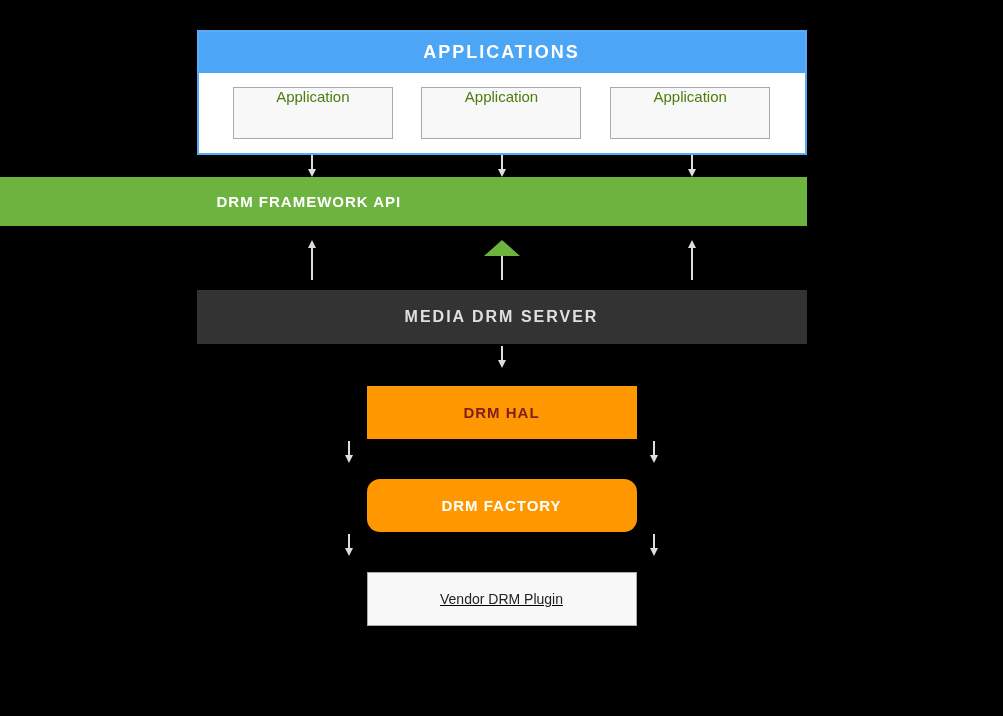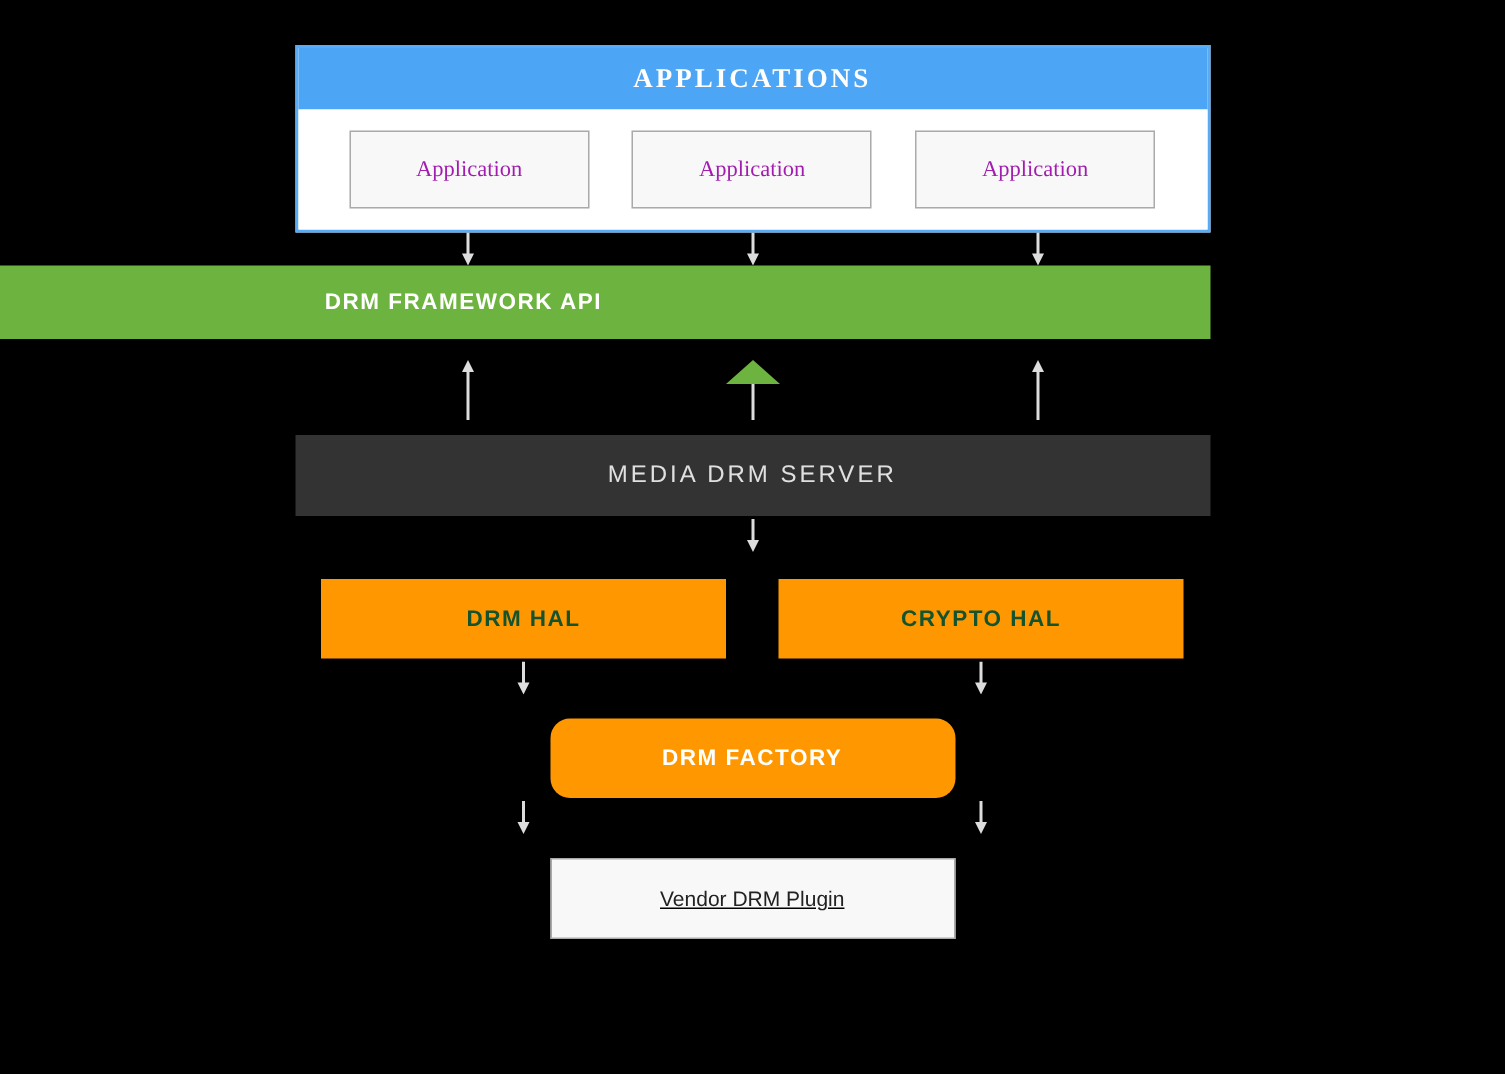--- a/index.html
+++ b/index.html
@@ -18,21 +18,20 @@
       transform: translateX(-50%);
       width: 610px;
       top: 30px;
     }
 
     
     .applications-block {
       width: 100%;
       border: 2px solid #5aabf5;
       background: #fff;
-      font-family: Liberation Serif, serif;
     }
 
     .applications-header {
       background: #4da6f5;
       color: #fff;
       text-align: center;
       font-size: 18px;
       font-weight: bold;
       letter-spacing: 2px;
       padding: 10px 0;
@@ -44,24 +43,23 @@
       padding: 14px 20px 14px 20px;
       background: #fff;
     }
 
     .app-box {
       border: 1.5px solid #aaa;
       background: #f8f8f8;
       width: 160px;
       height: 52px;
       display: flex;
-      align-items: center;
       justify-content: center;
       font-size: 15px;
-      color: #a21caf;
+      color: #4d7c0f;
     }
 
     
     .arrows-down-row {
       display: flex;
       justify-content: space-around;
       padding: 0 20px;
       position: relative;
     }
 
@@ -88,21 +86,21 @@
       justify-content: center;
       align-items: center;
     }
 
     
     .media-drm-server {
       background: #333;
       color: #e0e0e0;
       text-align: center;
       font-size: 16px;
-      font-weight: normal;
+      font-weight: bold;
       letter-spacing: 2px;
       padding: 18px 0;
       width: 100%;
     }
 
     
     .arrow-center-row {
       display: flex;
       justify-content: center;
       height: 18px;
@@ -111,21 +109,21 @@
     
     .hal-row {
       display: flex;
       justify-content: space-around;
       padding: 0 0;
       margin-top: 18px;
     }
 
     .hal-box {
       background: #ff9800;
-      color: #14532d;
+      color: #7f1d1d;
       font-size: 15px;
       font-weight: bold;
       letter-spacing: 1px;
       text-align: center;
       padding: 18px 0;
       width: 270px;
       display: flex;
       align-items: center;
       justify-content: center;
     }
@@ -297,21 +295,20 @@
 
   <div class="arrow-center-row" style="display:flex; justify-content:center; height:22px; margin-top:2px;">
     <svg width="12" height="22" viewBox="0 0 12 22">
       <line x1="6" y1="0" x2="6" y2="16" stroke="#ddd" stroke-width="2"></line>
       <polygon points="6,22 2,14 10,14" fill="#ddd"></polygon>
     </svg>
   </div>
 
   <div class="hal-row">
     <div class="hal-box">DRM HAL</div>
-    <div class="hal-box">CRYPTO HAL</div>
   </div>
 
   <div class="arrow-dual-row" style="display:flex; justify-content:space-around; height:22px; margin-top:2px;">
     <div class="arrow-dual-col" style="width:270px; display:flex; justify-content:center; align-items:center;">
       <svg width="12" height="22" viewBox="0 0 12 22">
         <line x1="6" y1="0" x2="6" y2="16" stroke="#ddd" stroke-width="2"></line>
         <polygon points="6,22 2,14 10,14" fill="#ddd"></polygon>
       </svg>
     </div>
     <div class="arrow-dual-col" style="width:270px; display:flex; justify-content:center; align-items:center;">

